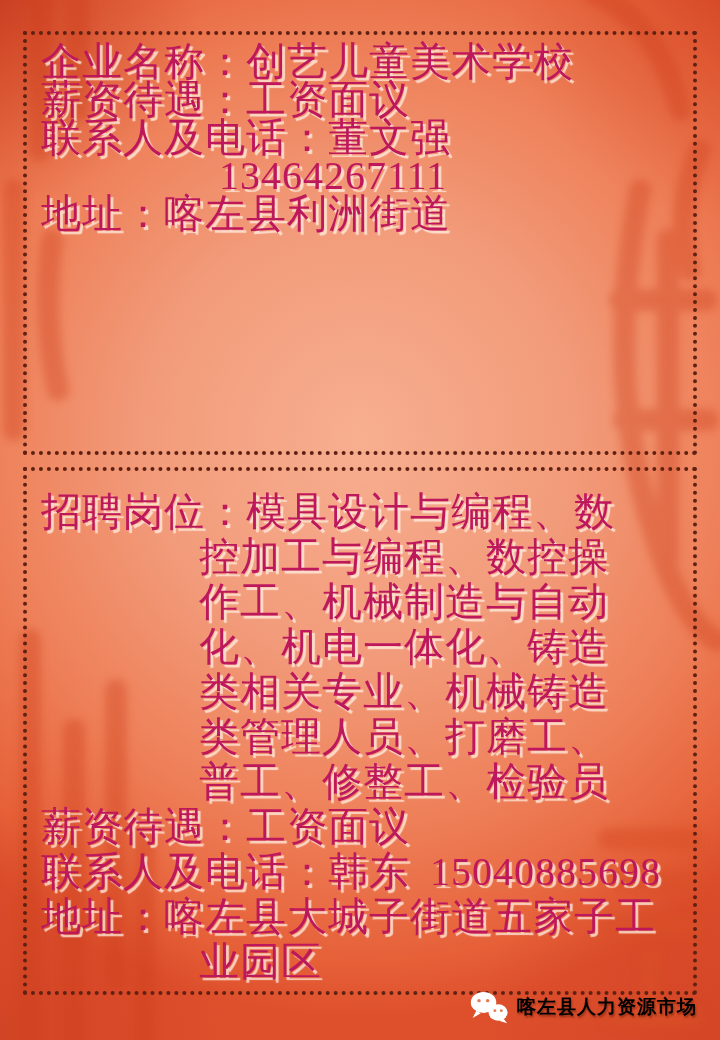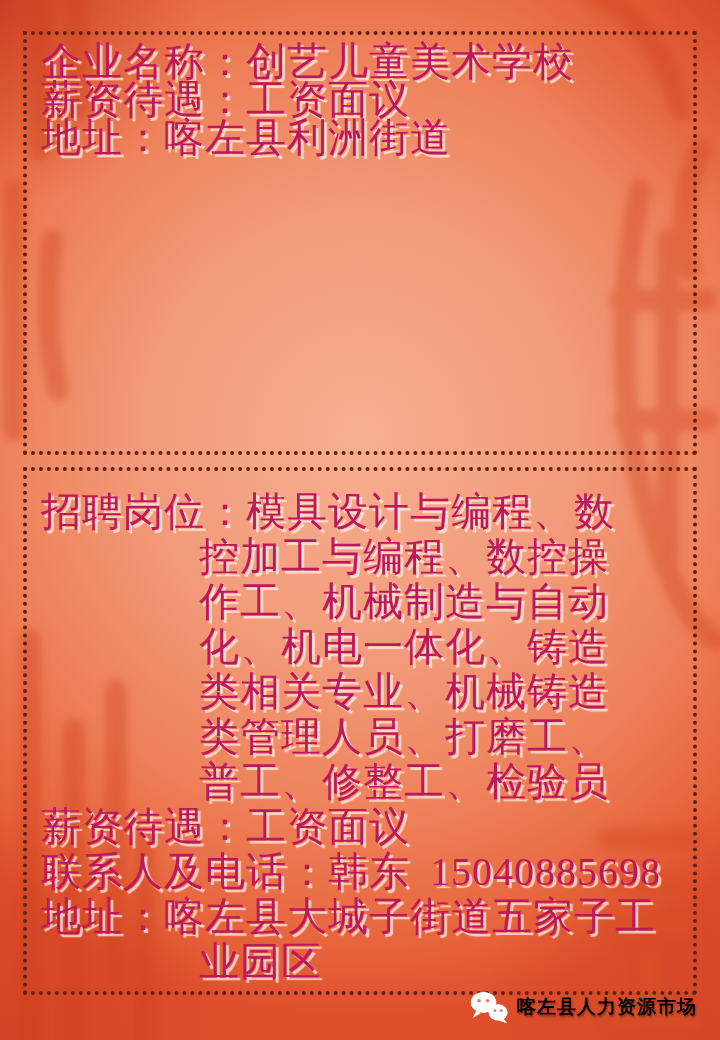--- a/index.html
+++ b/index.html
@@ -76,20 +76,21 @@
     <rect x="608" y="872" width="86" height="20" rx="10"></rect>
     <rect x="600" y="916" width="104" height="22" rx="11"></rect>
     <rect x="640" y="946" width="20" height="70" rx="10"></rect>
     <rect x="604" y="1006" width="98" height="22" rx="11"></rect>
   </g>
 </svg>
 
 <div class="card card1">
   <div class="row"><span>企业名称：</span><span>创艺儿童美术学校</span></div>
   <div class="row"><span>薪资待遇：</span><span>工资面议</span></div>
+  <div class="row"><span>联系人及电话：</span><span>董文强</span><span class="phone">13464267111</span></div>
   <div class="row row-address"><span>地址：</span><span>喀左县利洲街道</span></div>
 </div>
 
 <div class="card card2">
   <div class="row row-positions"><span>招聘岗位：</span><span>模具设计与编程、数控加工与编程、数控操作工、机械制造与自动化、机电一体化、铸造类相关专业、机械铸造类管理人员、打磨工、普工、修整工、检验员</span></div>
   <div class="row"><span>薪资待遇：</span><span>工资面议</span></div>
   <div class="row"><span>联系人及电话：</span><span>韩东</span><span class="phone">15040885698</span></div>
   <div class="row row-address"><span>地址：</span><span>喀左县大城子街道五家子工业园区</span></div>
 </div>
 

